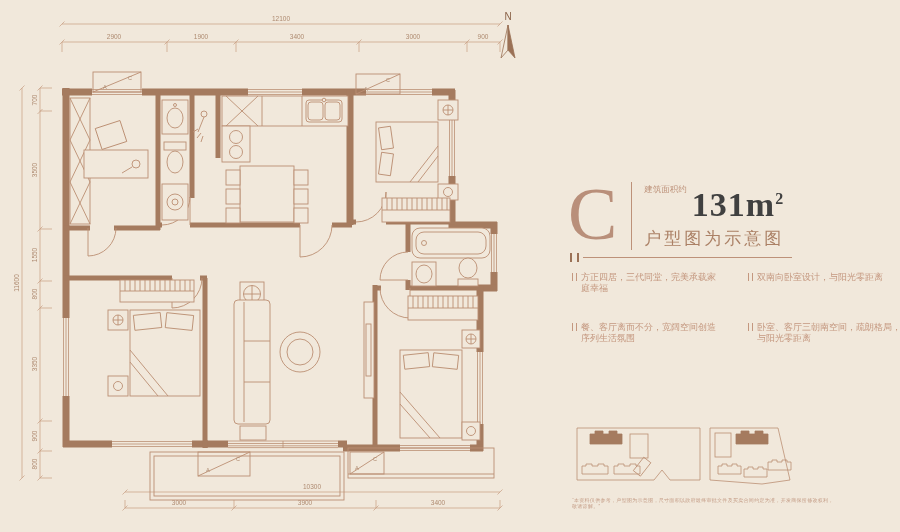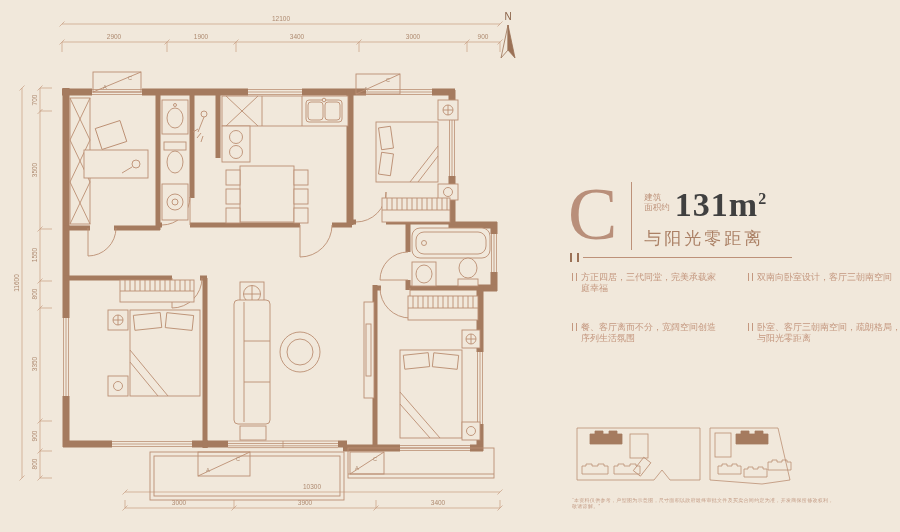--- a/index.html
+++ b/index.html
@@ -7,22 +7,22 @@
        font-family:"Liberation Sans",sans-serif;color:#b08466;}
   .stage{position:absolute;inset:0;background:#f1e8db;}
   svg text{font-family:"Liberation Sans",sans-serif;}
 
   
   .type-header{position:absolute;left:568px;top:182px;display:flex;align-items:flex-start;}
   .type-letter{font-family:"Liberation Serif",serif;font-size:74px;line-height:64px;
                color:#b98f7a;margin-right:14px;}
   .type-details{border-left:1px solid #bd9179;padding-left:12px;padding-top:2px;}
   .area-row{display:flex;align-items:flex-start;}
-  .area-prefix{display:flex;flex-direction:column;font-size:8.5px;line-height:10px;
-               color:#bd9179;margin-right:5px;margin-top:8px;}
+  .area-prefix{display:flex;flex-direction:row;font-size:8.5px;line-height:10px;
+               color:#bd9179;margin-right:5px;margin-top:0;}
   .area-value{font-family:"Liberation Serif",serif;font-weight:bold;font-size:34px;
               line-height:30px;color:#404040;letter-spacing:1px;}
   .area-value sup{font-size:16px;}
   .layout-text{font-size:17px;letter-spacing:3px;color:#ab8065;margin-top:7px;}
 
   .divider-row{position:absolute;left:570px;top:253px;width:222px;display:flex;align-items:center;}
   .divider-icon{width:5px;height:9px;border-left:2px solid #9b7156;border-right:2px solid #9b7156;
                 margin-right:4px;}
   .divider-line{flex:1;height:1px;background:#bd9179;}
 
@@ -322,37 +322,37 @@
 <div class="type-header">
   <div class="type-letter">C</div>
   <div class="type-details">
     <div class="area-row">
       <div class="area-prefix">
         <span>建筑</span>
         <span>面积约</span>
       </div>
       <div class="area-value"><span>131</span><span>m</span><sup>2</sup></div>
     </div>
-    <div class="layout-text">与阳光零距离</div>
+    <div class="layout-text">户型图为示意图</div>
   </div>
 </div>
 
 <div class="divider-row">
   <span class="divider-icon"></span>
   <span class="divider-line"></span>
 </div>
 
 <div class="features">
   <div class="feature">
     <span class="feature-marker"></span>
     <span>方正四居，三代同堂，完美承载家庭幸福</span>
   </div>
   <div class="feature">
     <span class="feature-marker"></span>
-    <span>双南向卧室设计，客厅三朝南空间</span>
+    <span>双南向卧室设计，与阳光零距离</span>
   </div>
   <div class="feature">
     <span class="feature-marker"></span>
     <span>餐、客厅离而不分，宽阔空间创造序列生活氛围</span>
   </div>
   <div class="feature">
     <span class="feature-marker"></span>
     <span>卧室、客厅三朝南空间，疏朗格局，与阳光零距离</span>
   </div>
 </div>

